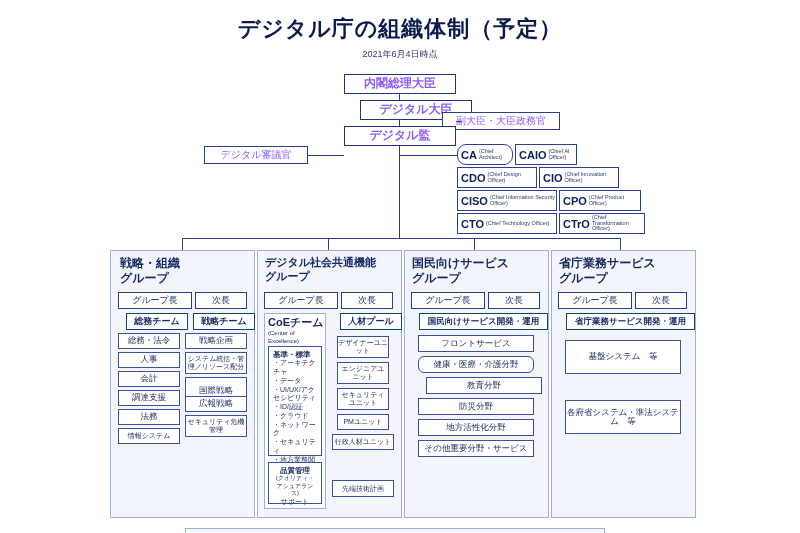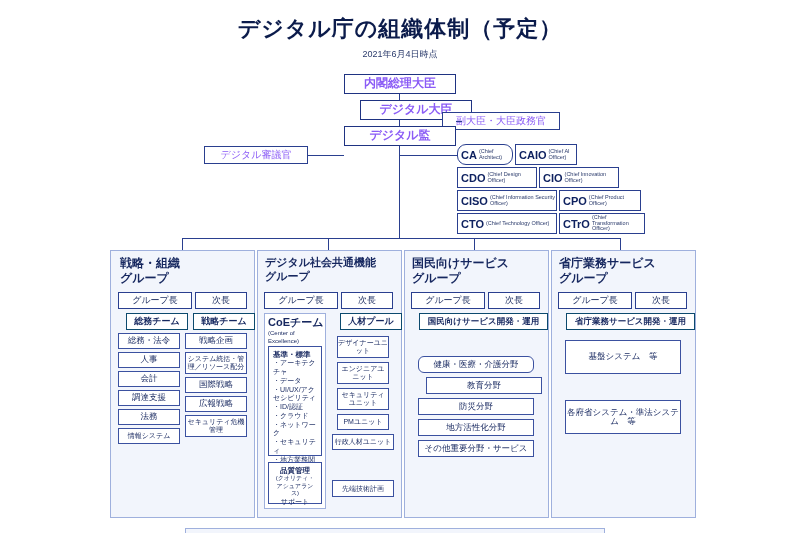--- a/index.html
+++ b/index.html
@@ -156,21 +156,21 @@
   <div class="item" style="left:118px;top:333px;width:62px;height:16px;">総務・法令</div>
   <div class="item" style="left:118px;top:352px;width:62px;height:16px;">人事</div>
   <div class="item" style="left:118px;top:371px;width:62px;height:16px;">会計</div>
   <div class="item" style="left:118px;top:390px;width:62px;height:16px;">調達支援</div>
   <div class="item" style="left:118px;top:409px;width:62px;height:16px;">法務</div>
   <div class="item small" style="left:118px;top:428px;width:62px;height:16px;">情報システム</div>
 
   <div class="hdr" style="left:185px;top:313px;width:62px;height:17px;">戦略チーム</div>
   <div class="item" style="left:185px;top:333px;width:62px;height:16px;">戦略企画</div>
   <div class="item small" style="left:185px;top:352px;width:62px;height:22px;">システム統括・管理／リソース配分</div>
-  <div class="item" style="left:185px;top:377px;width:62px;height:16px;">国際戦略</div>
+  <div class="item" style="left:185px;top:377px;width:62px;height:28px;">国際戦略</div>
   <div class="item" style="left:185px;top:396px;width:62px;height:16px;">広報戦略</div>
   <div class="item small" style="left:185px;top:415px;width:62px;height:22px;">セキュリティ危機管理</div>
 
   <div class="panel" style="left:257px;top:250px;width:145px;height:268px;"></div>
   <div class="panel-title" style="left:265px;top:256px;width:134px;white-space:pre-line;font-size:11px;">デジタル社会共通機能
 グループ</div>
   <div class="gbox" style="left:264px;top:292px;width:74px;height:17px;">グループ長</div>
   <div class="gbox" style="left:341px;top:292px;width:52px;height:17px;">次長</div>
 
   <div class="subpanel" style="left:264px;top:313px;width:62px;height:196px;"></div>
@@ -202,20 +202,21 @@
   <div class="item small" style="left:332px;top:434px;width:62px;height:16px;">行政人材ユニット</div>
   <div class="item small" style="left:332px;top:480px;width:62px;height:17px;">先端技術計画</div>
 
   <div class="panel" style="left:404px;top:250px;width:145px;height:268px;"></div>
   <div class="panel-title" style="left:412px;top:256px;width:134px;white-space:pre-line;">国民向けサービス
 グループ</div>
   <div class="gbox" style="left:411px;top:292px;width:74px;height:17px;">グループ長</div>
   <div class="gbox" style="left:488px;top:292px;width:52px;height:17px;">次長</div>
 
   <div class="hdr" style="left:411px;top:313px;width:129px;height:17px;font-size:8.5px;">国民向けサービス開発・運用</div>
+  <div class="item" style="left:418px;top:335px;width:116px;height:17px;">フロントサービス</div>
   <div class="item" style="left:418px;top:356px;width:116px;height:17px;border-radius:6px;">健康・医療・介護分野</div>
   <div class="item" style="left:418px;top:377px;width:116px;height:17px;margin-left:8px;">教育分野</div>
   <div class="item" style="left:418px;top:398px;width:116px;height:17px;">防災分野</div>
   <div class="item" style="left:418px;top:419px;width:116px;height:17px;">地方活性化分野</div>
   <div class="item" style="left:418px;top:440px;width:116px;height:17px;">その他重要分野・サービス</div>
 
   <div class="panel" style="left:551px;top:250px;width:145px;height:268px;"></div>
   <div class="panel-title" style="left:559px;top:256px;width:134px;white-space:pre-line;">省庁業務サービス
 グループ</div>
   <div class="gbox" style="left:558px;top:292px;width:74px;height:17px;">グループ長</div>

